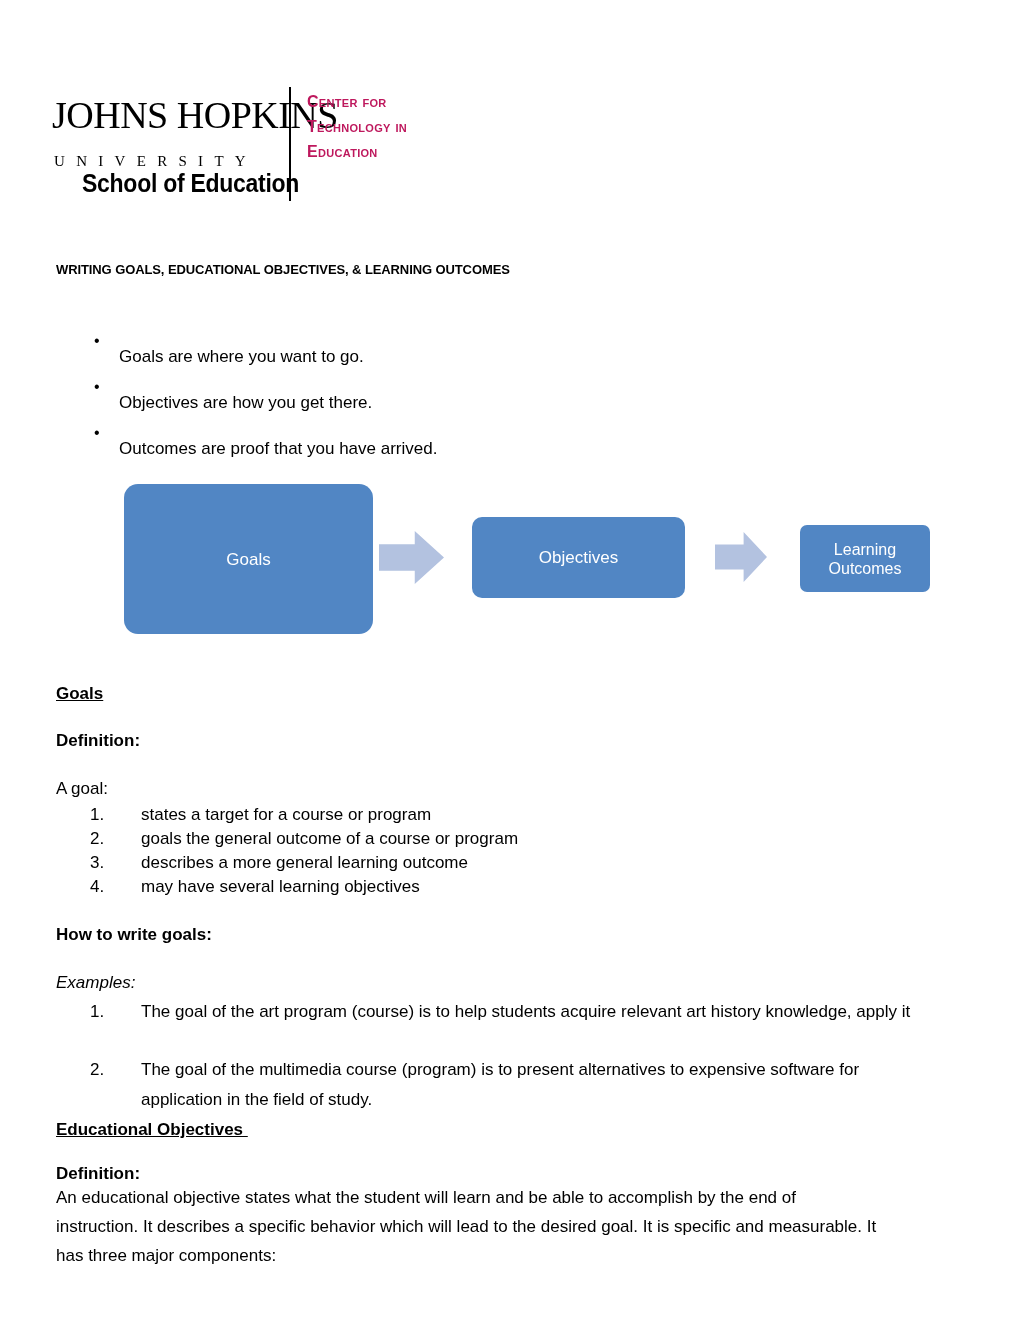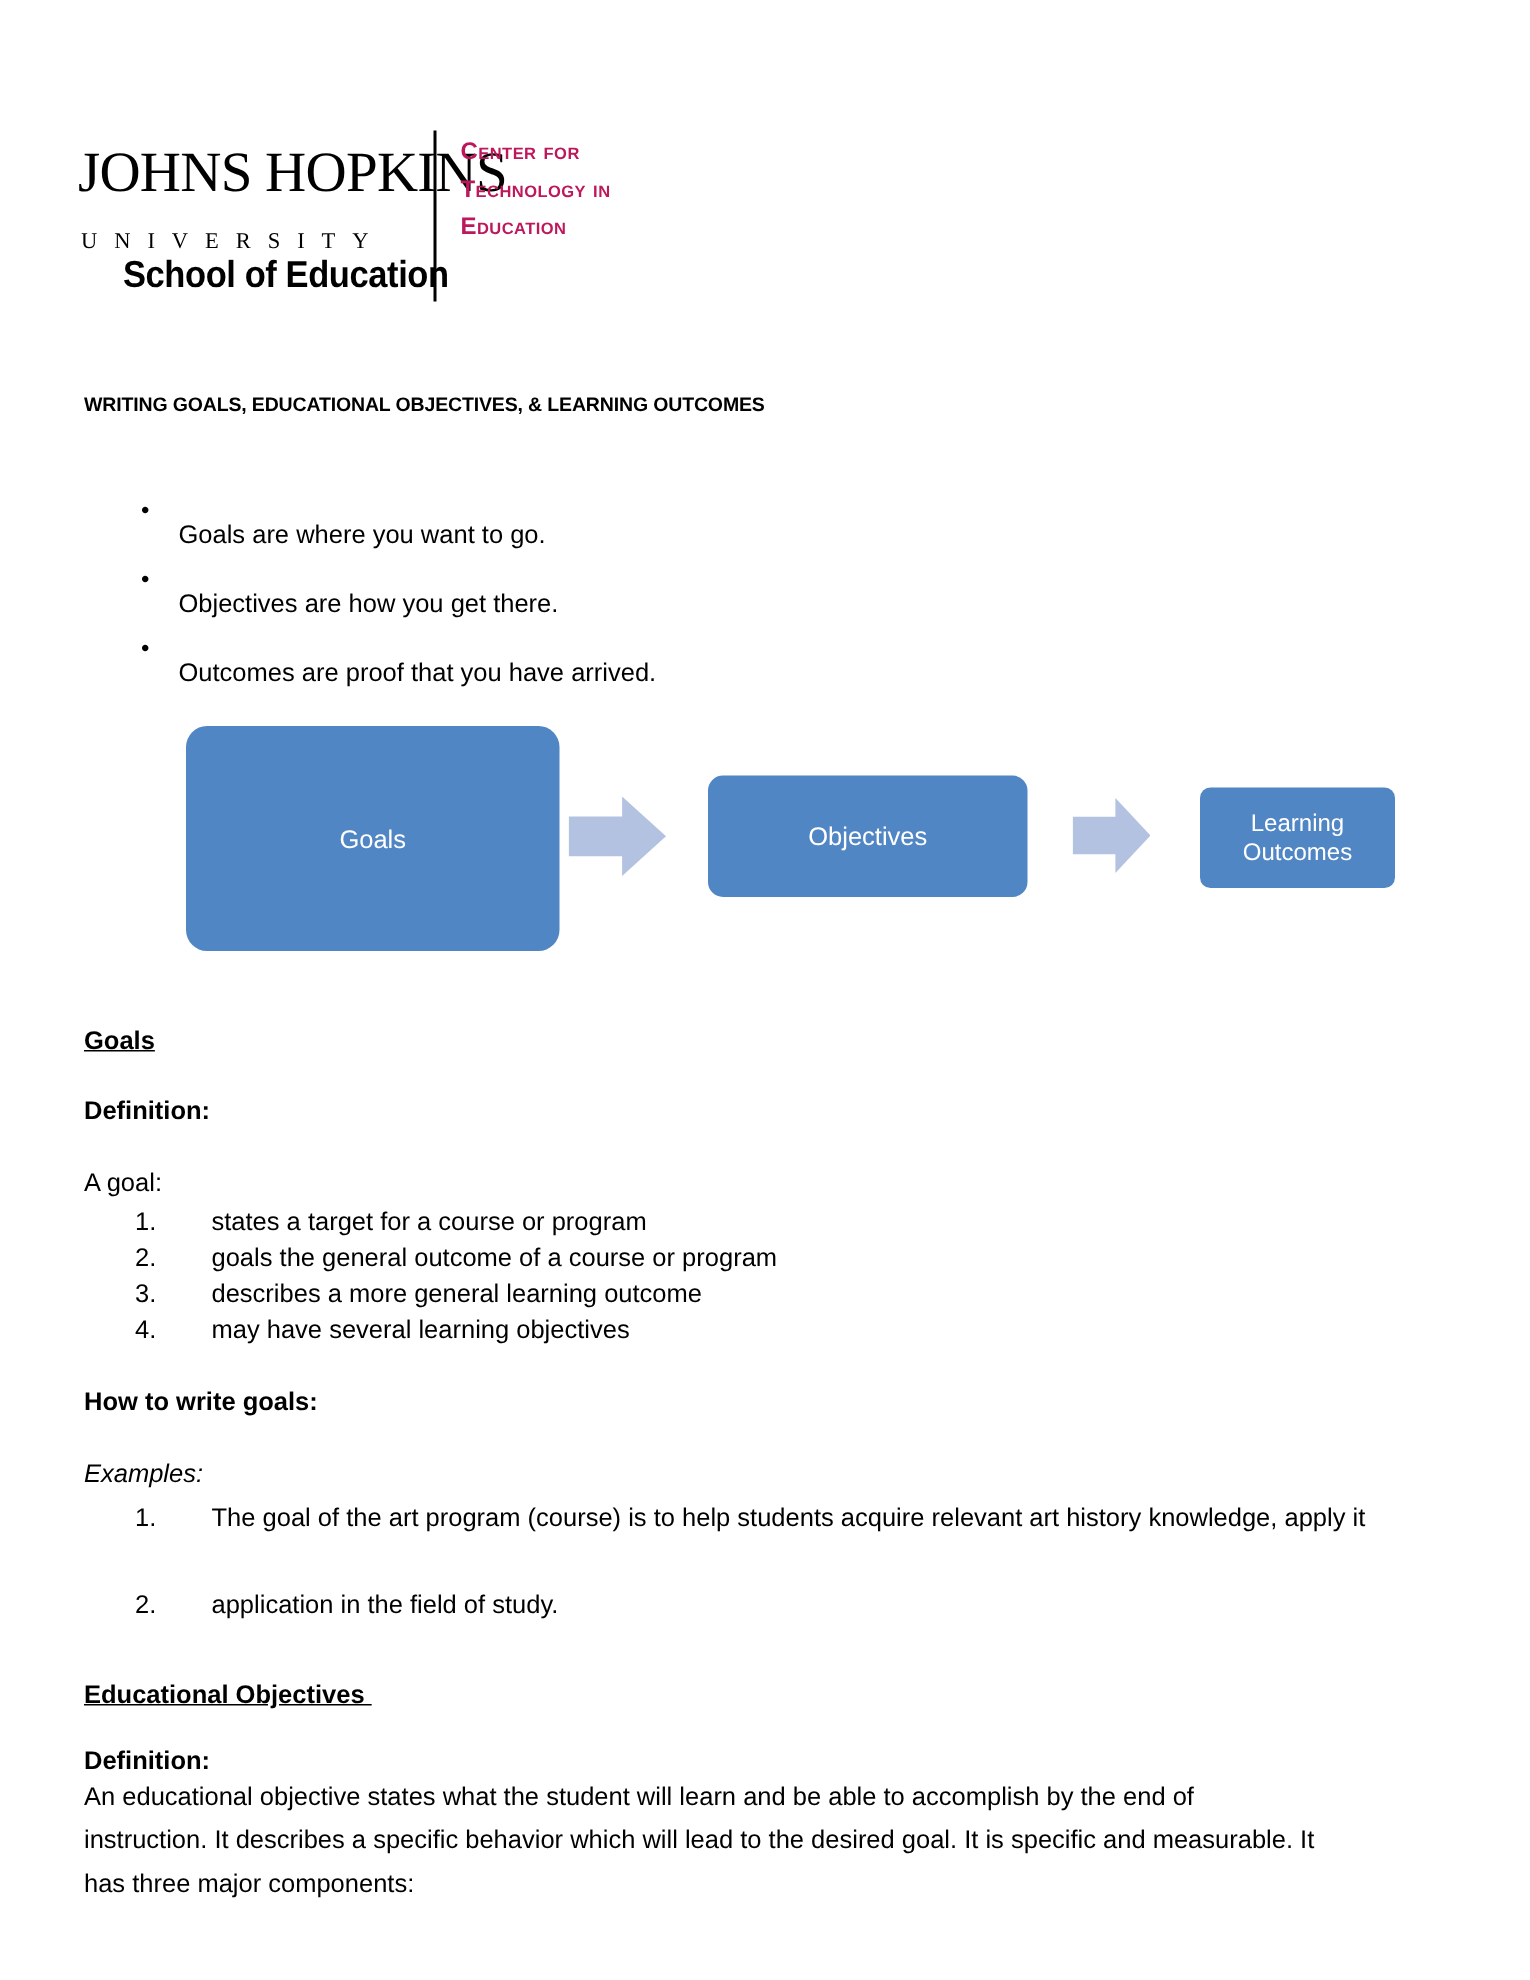--- a/index.html
+++ b/index.html
@@ -315,20 +315,21 @@
 
 <div class="num-row" id="ex-0">
   <span class="num-mark">1.</span>
   <span class="num-text">
     <span>The goal of the art program (course) is to help students acquire relevant art history knowledge, apply it</span>
   </span>
 </div>
 <div class="num-row" id="ex-1">
   <span class="num-mark">2.</span>
   <span class="num-text">
+    <span>The goal of the multimedia course (program) is to present alternatives to expensive software for</span>
     <span class="line2">application in the field of study.</span>
   </span>
 </div>
 
 <div class="sec-heading-ul" id="h-eduobj">Educational Objectives </div>
 <div class="sec-heading" id="h-eduobj-def">Definition:</div>
 <div class="para-line" id="p-eo-0">An educational objective states what the student will learn and be able to accomplish by the end of</div>
 <div class="para-line" id="p-eo-1">instruction. It describes a specific behavior which will lead to the desired goal. It is specific and measurable.  It</div>
 <div class="para-line" id="p-eo-2">has three major components:</div>
 

